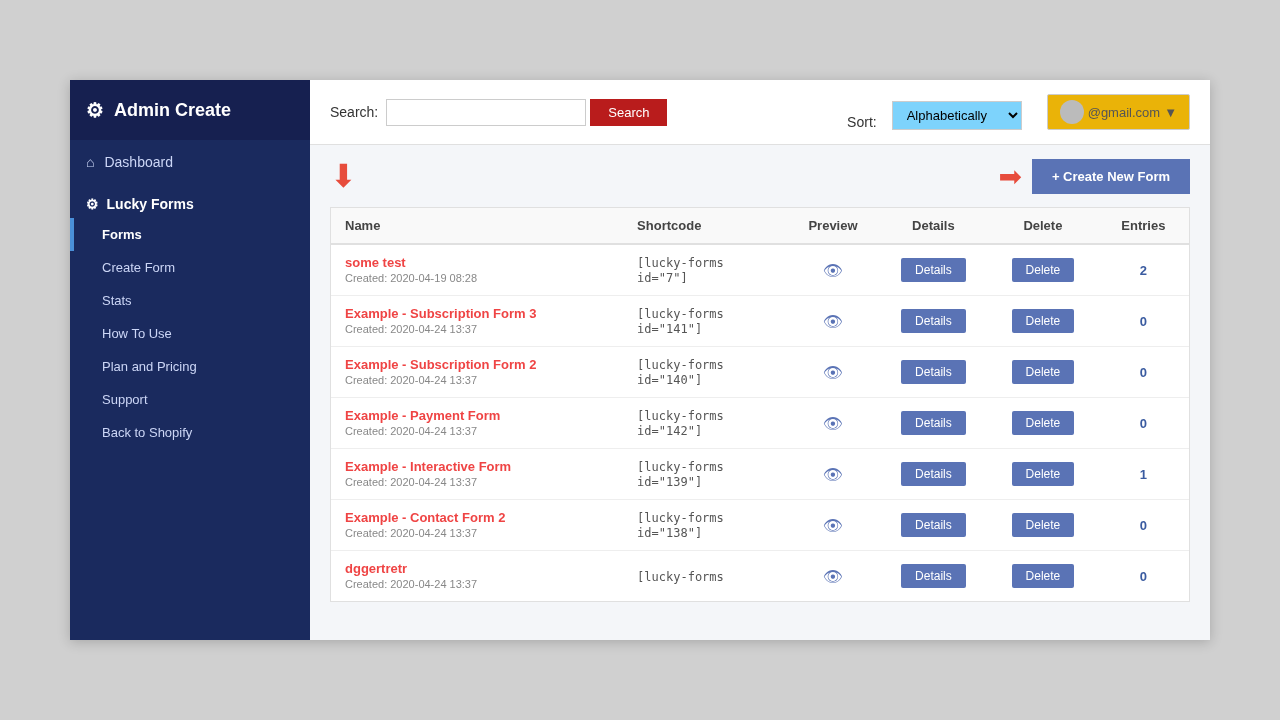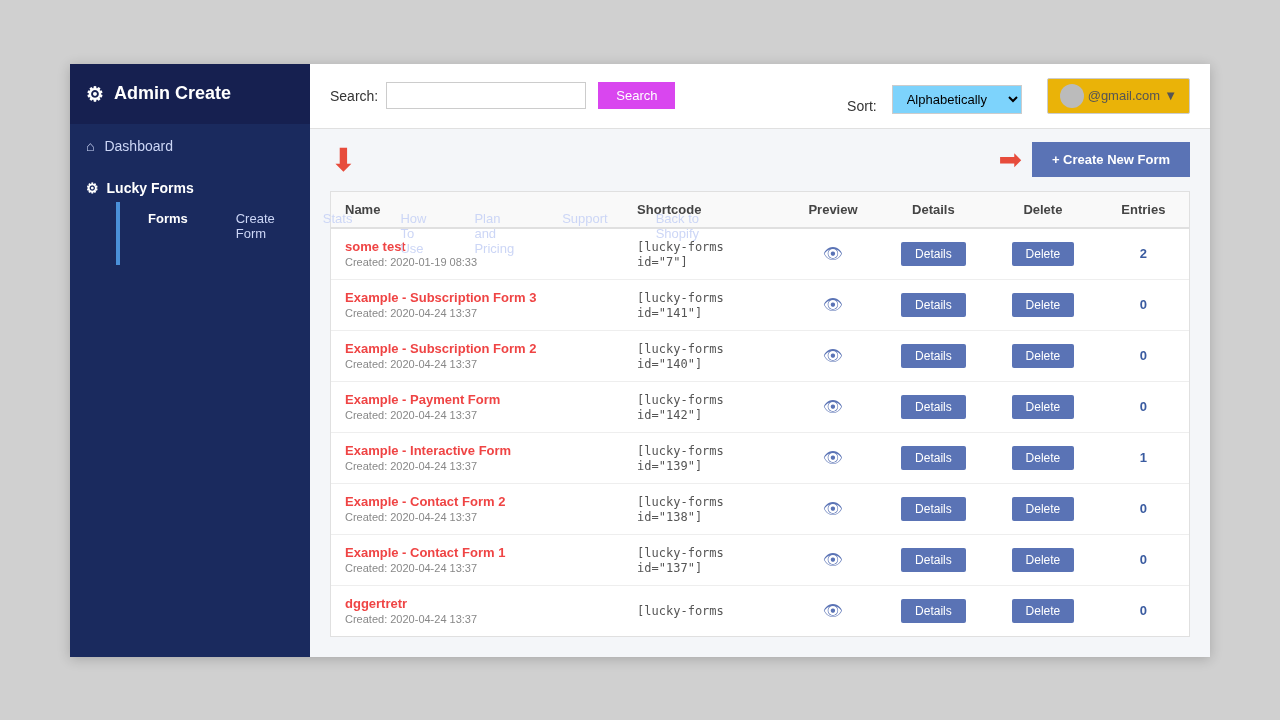--- a/index.html
+++ b/index.html
@@ -53,21 +53,21 @@
       padding: 12px 16px 6px 16px;
       font-size: 14px;
       font-weight: bold;
       color: #fff;
       display: flex;
       align-items: center;
       gap: 8px;
     }
     .sidebar-nav {
       display: flex;
-      margin-left: 46px;
+      flex-direction: column;
     }
     .sidebar-nav-item {
       padding: 9px 16px 9px 32px;
       font-size: 13px;
       color: #ccd6f6;
       cursor: pointer;
       position: relative;
     }
     .sidebar-nav-item.active {
       color: #fff;
@@ -105,27 +105,27 @@
       text-align: center;
     }
     .search-input {
       border: 1px solid #ccc;
       padding: 5px 10px;
       font-size: 13px;
       width: 200px;
       outline: none;
     }
     .search-btn {
-      background: #d946ef;
+      background: #b91c1c;
       color: #fff;
       border: none;
       padding: 6px 18px;
       font-size: 13px;
       cursor: pointer;
-      margin-left: 12px;
+      margin-left: 4px;
     }
     .sort-area {
       margin-left: auto;
       display: flex;
       align-items: flex-end;
       gap: 15px;
     }
     .sort-label {
       font-size: 14px;
       color: #333;
@@ -340,21 +340,21 @@
             <th class="col-preview">Preview</th>
             <th class="col-details">Details</th>
             <th class="col-delete">Delete</th>
             <th class="col-entries">Entries</th>
           </tr>
         </thead>
         <tbody id="table-body">
         <tr>
     <td class="col-name">
       <a class="form-name-link" href="#">some test</a>
-      <span class="form-created">Created: 2020-01-19 08:33</span>
+      <span class="form-created">Created: 2020-04-19 08:28</span>
     </td>
     <td class="col-shortcode">
       <span class="shortcode">[lucky-forms id="7"]</span>
     </td>
     <td class="col-preview">
       <span class="eye-icon">👁</span>
     </td>
     <td class="col-details">
       <button class="details-btn">Details</button>
     </td>
@@ -439,39 +439,20 @@
     </td>
     <td class="col-entries entries-count">1</td>
   </tr>
             <tr>
     <td class="col-name">
       <a class="form-name-link" href="#">Example - Contact Form 2</a>
       <span class="form-created">Created: 2020-04-24 13:37</span>
     </td>
     <td class="col-shortcode">
       <span class="shortcode">[lucky-forms id="138"]</span>
-    </td>
-    <td class="col-preview">
-      <span class="eye-icon">👁</span>
-    </td>
-    <td class="col-details">
-      <button class="details-btn">Details</button>
-    </td>
-    <td class="col-delete">
-      <button class="delete-btn">Delete</button>
-    </td>
-    <td class="col-entries entries-count">0</td>
-  </tr>
-            <tr>
-    <td class="col-name">
-      <a class="form-name-link" href="#">Example - Contact Form 1</a>
-      <span class="form-created">Created: 2020-04-24 13:37</span>
-    </td>
-    <td class="col-shortcode">
-      <span class="shortcode">[lucky-forms id="137"]</span>
     </td>
     <td class="col-preview">
       <span class="eye-icon">👁</span>
     </td>
     <td class="col-details">
       <button class="details-btn">Details</button>
     </td>
     <td class="col-delete">
       <button class="delete-btn">Delete</button>
     </td>

